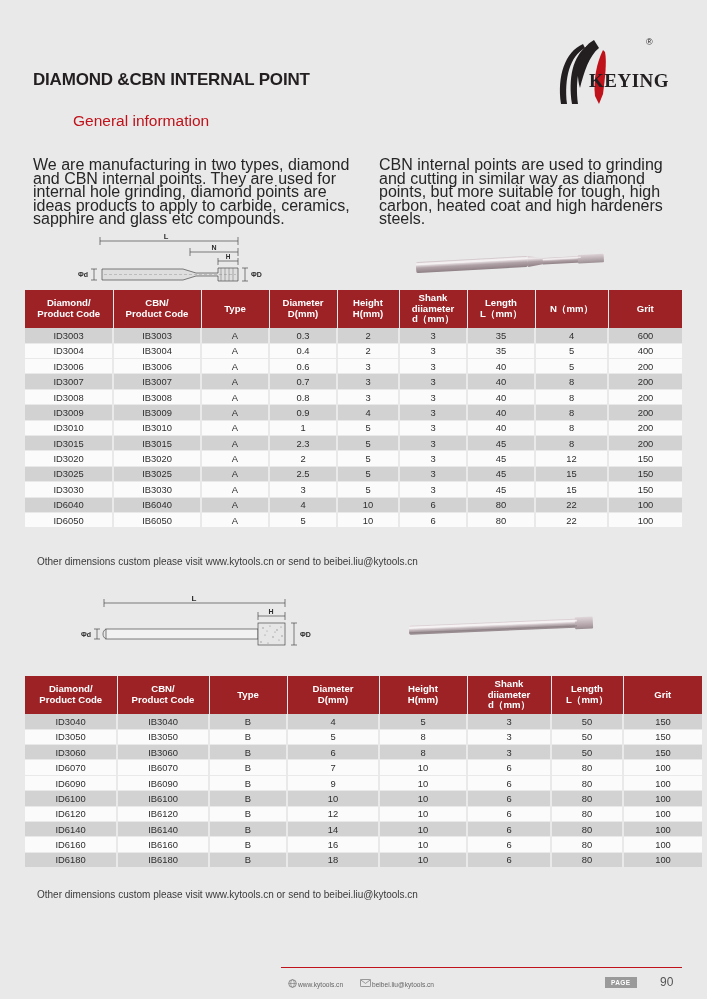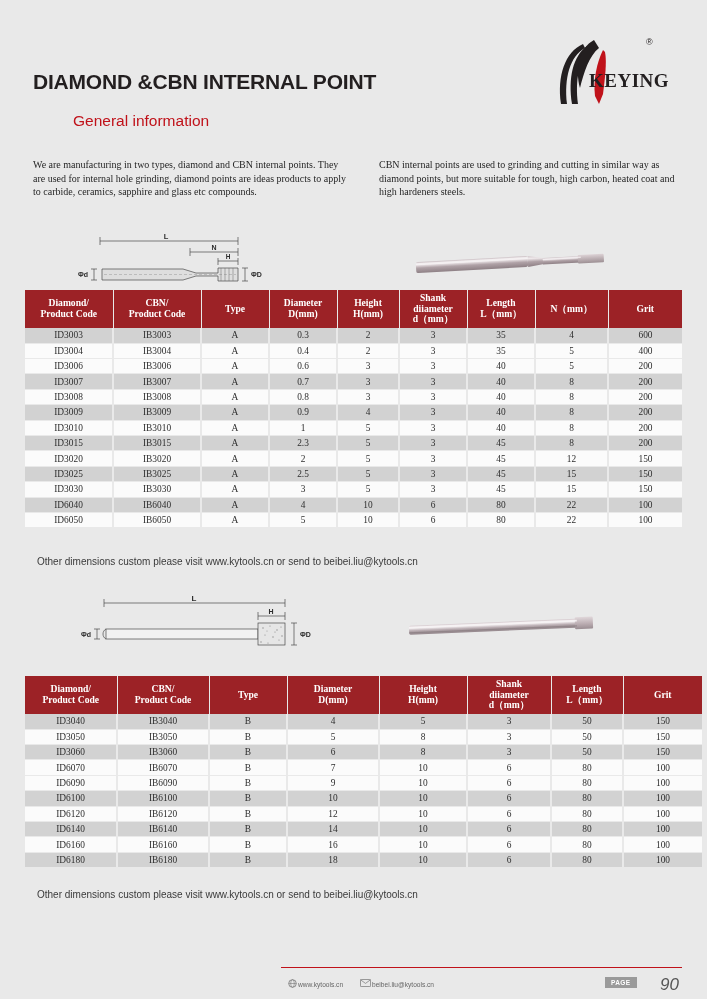--- a/index.html
+++ b/index.html
@@ -10,21 +10,21 @@
     color:#2b2b2b;
     position:relative;
     overflow:hidden;
   }
   .page { position:relative; width:707px; height:999px; }
 
   
   .header { position:absolute; left:0; top:0; width:707px; height:145px; }
   .title {
     position:absolute; left:33px; top:70px;
-    font-size:21px; font-weight:700; letter-spacing:-0.2px;
+    font-size:17px; font-weight:700; letter-spacing:-0.2px;
     color:#231f20; white-space:nowrap;
   }
   .subtitle {
     position:absolute; left:33px; top:112px;
     font-size:15.5px; font-weight:400; color:#c0121a;
     white-space:nowrap;
     margin-left:40px;
   }
 
   
@@ -35,35 +35,34 @@
     font-size:19px; font-weight:700; color:#231f20;
     letter-spacing:0.5px; font-family:"Liberation Serif", serif;text-align:right;
   }
   .logo-r {
     position:absolute; left:93px; top:1px;
     font-size:9px; color:#231f20;
   }
 
   
   .para {
-    position:absolute; font-size:10px; line-height:13.6px;
+    position:absolute; font-size:16px; line-height:13.6px;
     color:#262626;
-    font-family:Liberation Serif, serif;
   }
   .para-left  { left:33px;  top:158px; width:320px; }
   .para-right { left:379px; top:158px; width:300px; }
 
   
   .diagram { position:absolute; }
   .diagram svg { display:block; }
   .photo { position:absolute; }
   .photo svg { display:block; }
 
   
-  .tbl-wrap { position:absolute; left:25px; width:668px;font-family:Liberation Serif, serif; }
+  .tbl-wrap { position:absolute; left:25px; width:668px; }
   table { border-collapse:collapse; width:657px; table-layout:fixed; }
   th {
     background:#9c2226; color:#ffffff;
     font-size:9.6px; font-weight:700; line-height:10.6px;
     text-align:center; vertical-align:middle;
     padding:3px 1px; height:34px;
     border-right:1px solid #e9e9e9;
     border-left:1px solid #d946ef;
   }
   th:first-child { border-left:none; }
@@ -95,21 +94,21 @@
   .f-icon { position:absolute; top:16px; }
   .f-icon svg { display:block; }
   .page-badge {
     position:absolute; left:605px; top:14px;
     background:#9a9a9a; color:#fff;
     font-size:6.5px; font-weight:700; letter-spacing:0.4px;
     padding:2px 6px 2px 6px;
   }
   .page-num {
     position:absolute; left:660px; top:12px;
-    font-size:17px; color:#555;font-style:italic;
+    font-size:12px; color:#555;
   }
 </style>
 </head>
 <body>
 
 <div class="page">
 
   <div class="header">
     <div class="title">DIAMOND &amp;CBN INTERNAL POINT</div>
     <div class="subtitle">General information</div>

